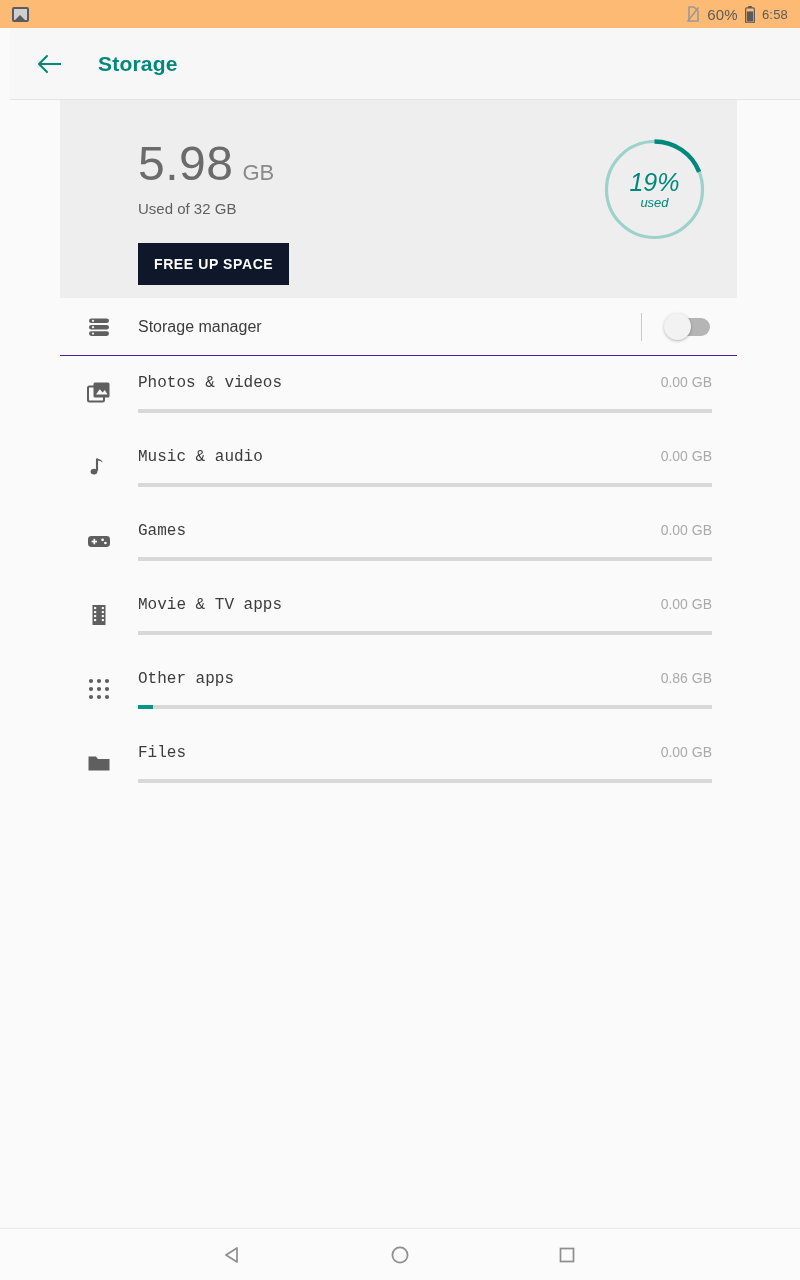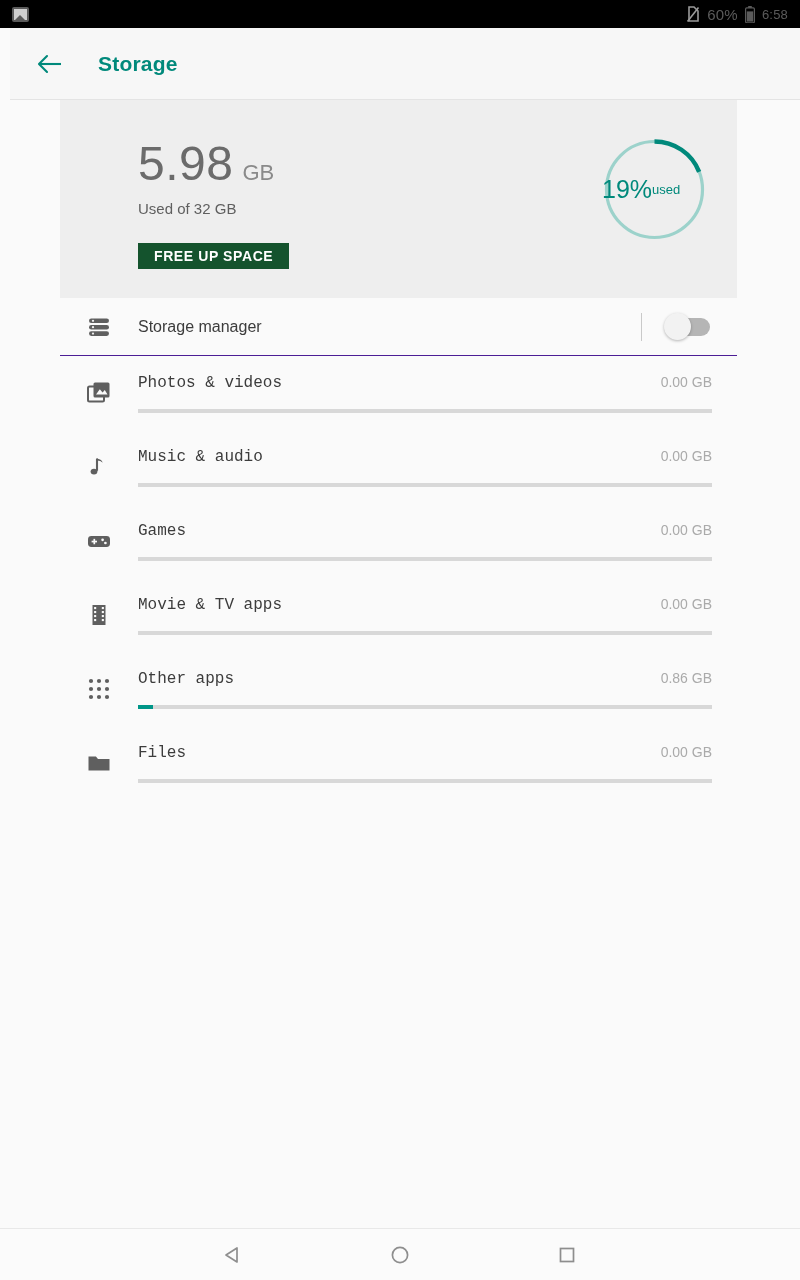--- a/index.html
+++ b/index.html
@@ -17,21 +17,21 @@
     width: 800px;
     height: 1280px;
     background: #fafafa;
     display: flex;
     flex-direction: column;
   }
 
   
   .status-bar {
     height: 28px;
-    background: #000000;
+    background: #fdba74;
     display: flex;
     align-items: center;
     padding: 0 12px;
     flex: 0 0 28px;
   }
   .status-left { display: flex; align-items: center; gap: 6px; }
   .status-right {
     margin-left: auto;
     display: flex;
     align-items: center;
@@ -129,44 +129,46 @@
     color: #8a8a8a;
   }
   .used-of {
     margin-top: 9px;
     font-size: 15px;
     color: #5f5f5f;
   }
   .free-btn {
     margin-top: 26px;
     display: inline-block;
-    background: #14532d;
+    background: #0f172a;
     color: #ffffff;
     font-size: 14px;
     font-weight: bold;
     letter-spacing: .6px;
-    padding: 5px 16px;
+    padding: 13px 16px;
     border: none;
     cursor: pointer;
     font-family: "Liberation Sans", sans-serif;
   }
   .ring-wrap {
     position: absolute;
     right: 30px;
     top: 37px;
     width: 105px;
     height: 105px;
   }
   .ring-wrap svg { display: block; }
   .ring-text {
     position: absolute;
     left: 0; right: 0; top: 0; bottom: 0;
     display: flex;
-    align-items: center;
-    justify-content: flex-start;
+    flex-direction: column;
+    align-items: center;
+    justify-content: center;
+    font-style: italic;
   }
   .ring-pct {
     font-size: 25px;
     color: #00897b;
     line-height: 1;
   }
   .ring-label {
     font-size: 13px;
     color: #00897b;
   }

